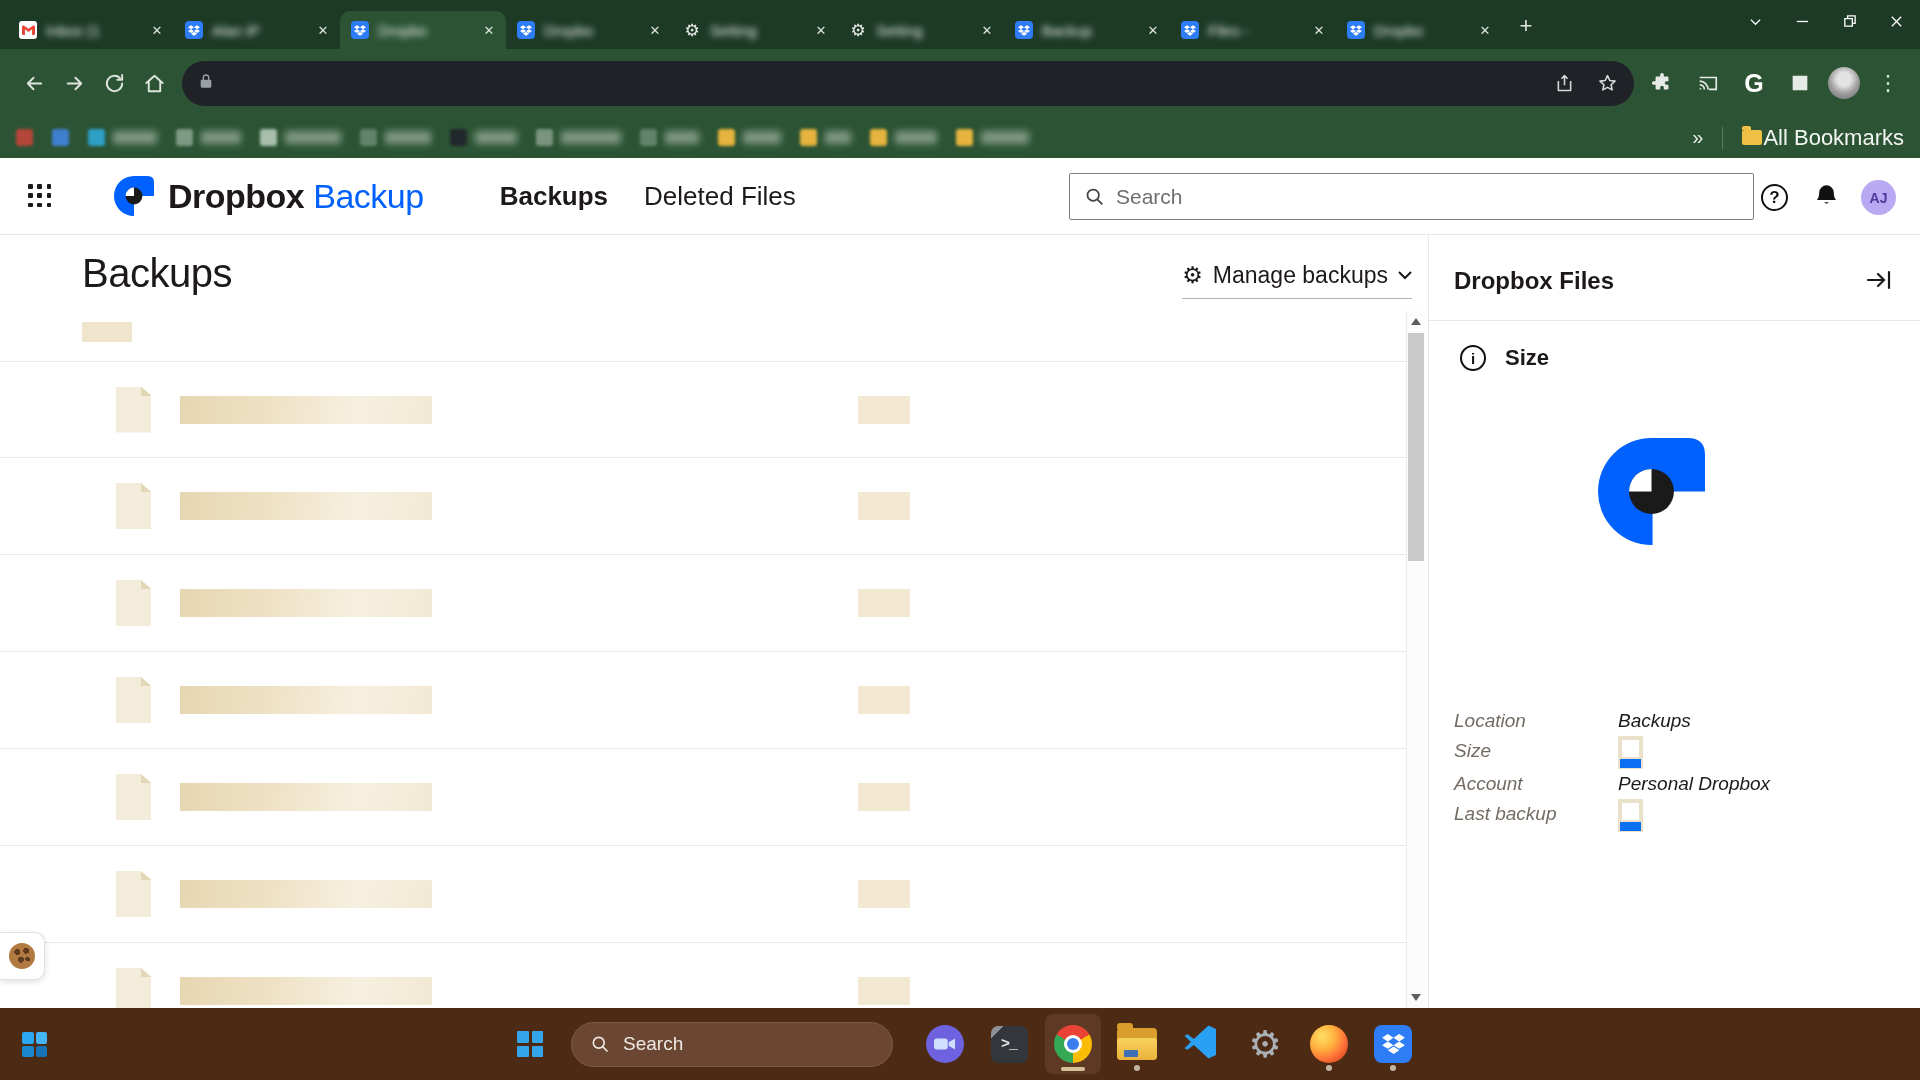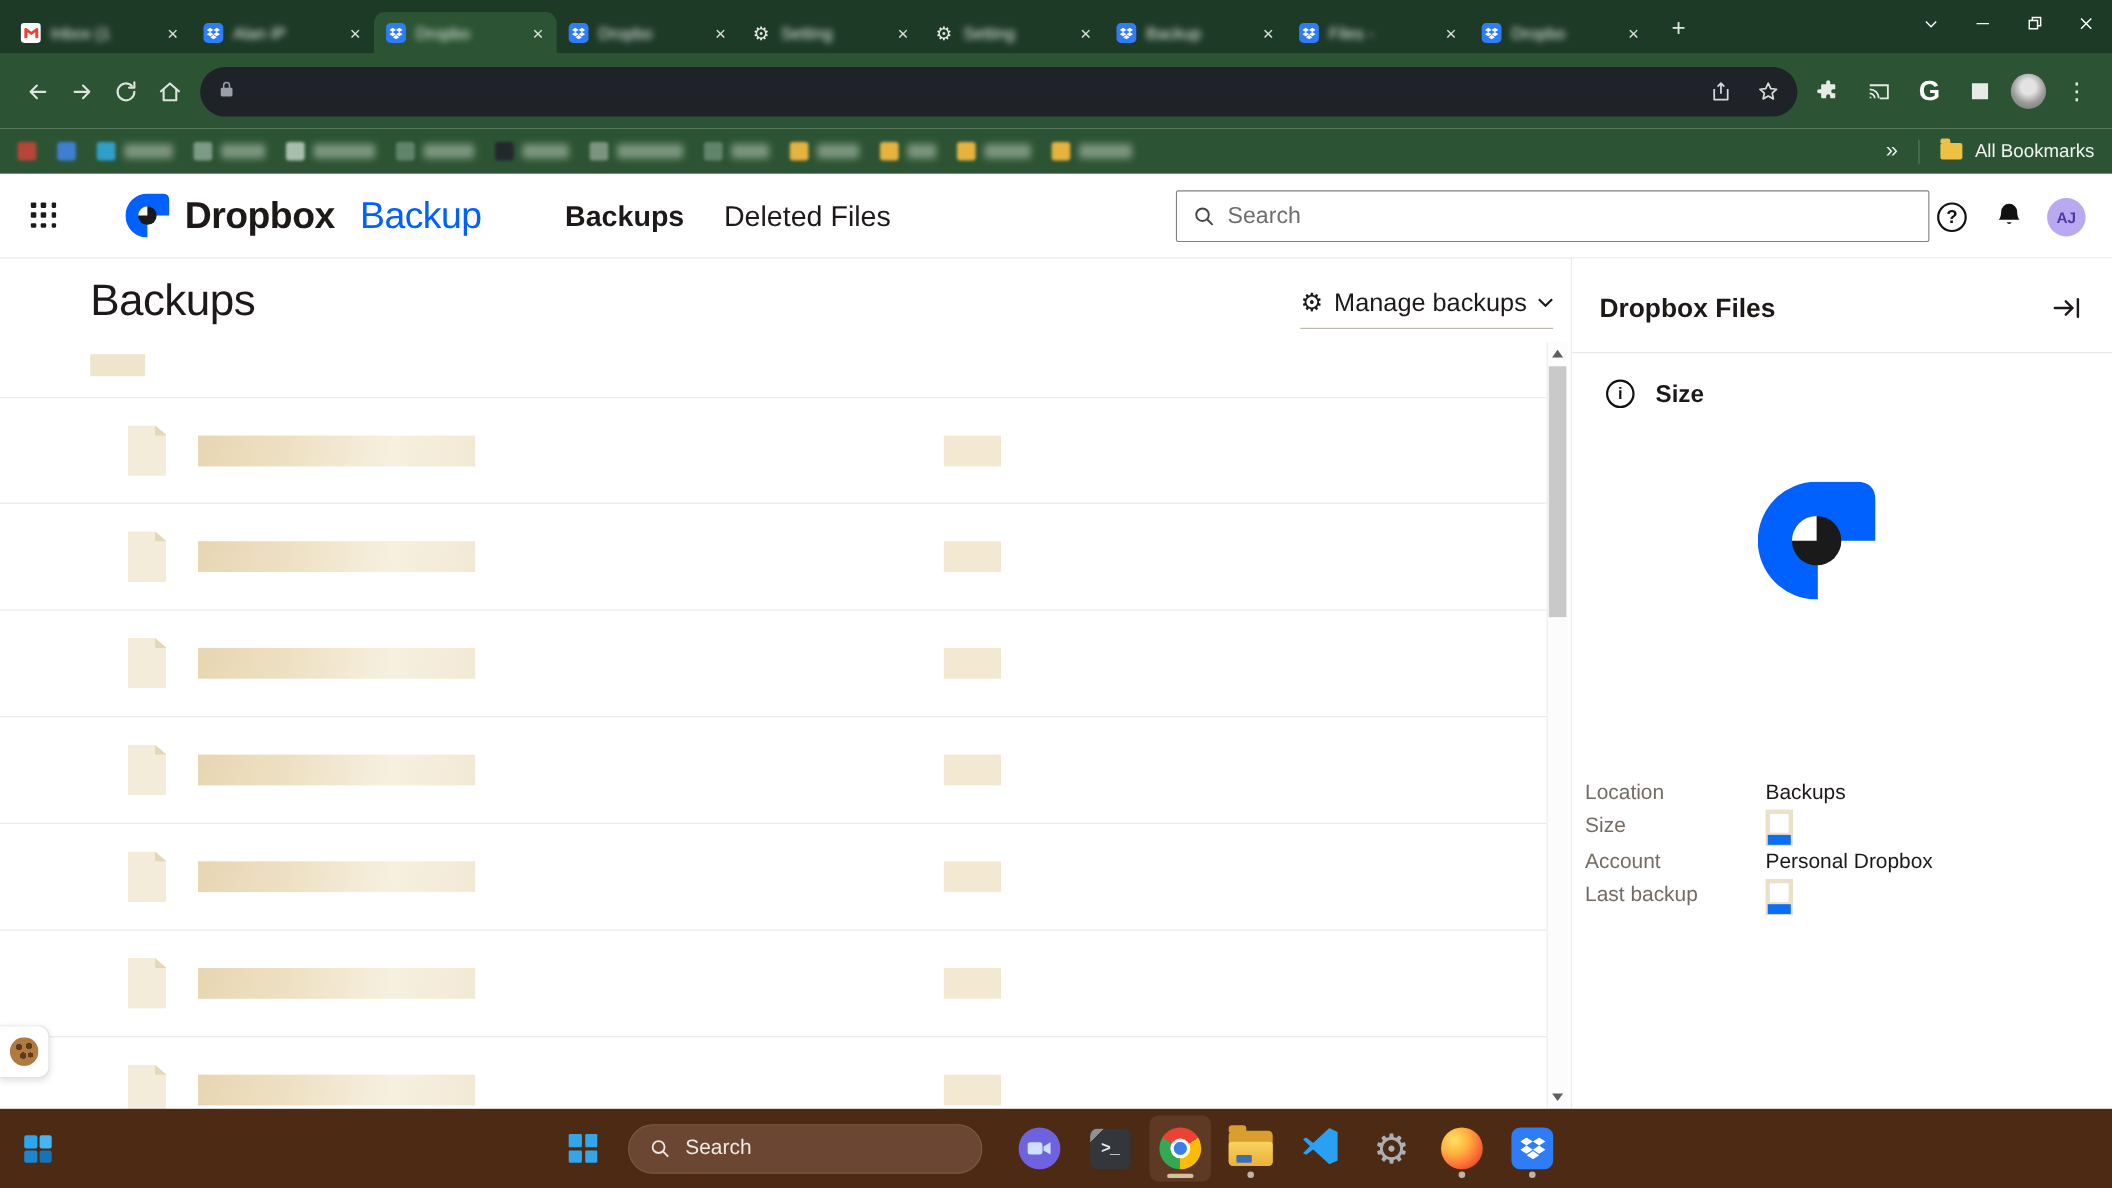--- a/index.html
+++ b/index.html
@@ -54,34 +54,34 @@
   .dots { color:#e7ebe7; font-size:21px; letter-spacing:0; }
 
   
   .bookmarksbar { height:41px; background:#2c5434; display:flex; align-items:center;
                   padding:0 16px; gap:19px; }
   .bm { display:flex; align-items:center; gap:8px; flex:none; }
   .bm .ic { width:17px; height:17px; border-radius:3px; filter:blur(1.4px); }
   .bm .lbl { height:13px; border-radius:2px; background:#7d967f; filter:blur(3.5px); }
   .bm-chevron { margin-left:auto; color:#e9eee9; font-size:20px; }
   .bm-divider { width:1px; height:22px; background:#5b7a63; }
-  .allbookmarks { display:flex; align-items:center; gap:11px; color:#f2f5f2; font-size:17px; }
+  .allbookmarks { display:flex; align-items:center; gap:1px; color:#f2f5f2; font-size:22px; }
   .folder-ic { width:20px; height:15px; background:#eec043; border-radius:2px; position:relative; }
   .folder-ic::before { content:""; position:absolute; top:-4px; left:0; width:9px; height:4px;
                        background:#eec043; border-radius:2px 2px 0 0; }
 
   
   .appheader { height:77px; background:#fff; border-bottom:1px solid #e7e7e7;
                display:flex; align-items:center; position:relative; }
   .grid-icon { margin-left:28px; width:24px; height:24px; display:grid;
                grid-template-columns:repeat(3,1fr); gap:4px; }
   .grid-icon i { width:4.5px; height:4.5px; background:#1a1a1a; border-radius:1px; }
   .dbx-logo { width:40px; height:40px; margin-left:62px; }
   .brand { margin-left:14px; font-size:34px; font-weight:700; color:#1e1919; letter-spacing:-.5px; }
-  .product { margin-left:23px; font-size:34px; color:#0061fe; letter-spacing:-.5px; }
+  .product { margin-left:9px; font-size:34px; color:#0061fe; letter-spacing:-.5px; }
   .appnav { display:flex; gap:36px; margin-left:76px; }
   .appnav .nav-item { font-size:26px; color:#1e1919; }
   .appnav .nav-item.active { font-weight:700; }
   .hsearch { position:absolute; left:1069px; top:15px; width:685px; height:47px;
              border:1px solid #82807b; border-radius:2px; display:flex; align-items:center;
              padding:0 14px; background:#fff; }
   .hsearch svg { width:21px; height:21px; stroke:#444; stroke-width:2; fill:none; }
   .hsearch input { border:none; outline:none; font-size:21px; margin-left:11px; width:90%;
                    color:#1e1919; font-family:"Liberation Sans",sans-serif; }
   .hsearch input::placeholder { color:#6e6e6e; }
@@ -129,21 +129,21 @@
   .p-collapse { position:absolute; right:28px; top:33px; }
   .p-collapse svg { width:27px; height:24px; stroke:#1e1919; stroke-width:2.2; fill:none;
                     stroke-linecap:round; }
   .p-divider { position:absolute; left:0; right:0; top:85px; height:1px; background:#e7e7e7; }
   .p-info { position:absolute; left:31px; top:110px; display:flex; align-items:center; gap:19px; }
   .info-ic { width:26px; height:26px; border:2.2px solid #111; border-radius:50%; font-size:15px;
              font-weight:700; color:#111; display:flex; align-items:center; justify-content:center;
              font-style:normal; }
   .p-info span { font-size:22px; font-weight:700; color:#1e1919; }
   .p-logo { position:absolute; left:169px; top:203px; width:107px; height:107px; }
-  .p-fields { position:absolute; left:12px; top:471px; }
+  .p-fields { position:absolute; left:25px; top:471px;font-style:italic; }
   .pfrow { display:flex; min-height:30px; align-items:flex-start; }
   .pflabel { width:164px; font-size:19px; color:#736c64; line-height:30px; }
   .pfvalue { font-size:19px; color:#1e1919; line-height:30px; }
   .redact { width:25px; height:33px; background:#ebe1ca; display:flex; flex-direction:column;
             align-items:center; padding-top:4px; }
   .redact .w { width:17px; height:17px; background:#fff; }
   .redact .b { width:21px; height:9px; background:#0c6ff2; margin-top:2px; }
 
   
   .cookie-widget { position:absolute; left:0; top:932px; width:45px; height:48px; background:#fff;

